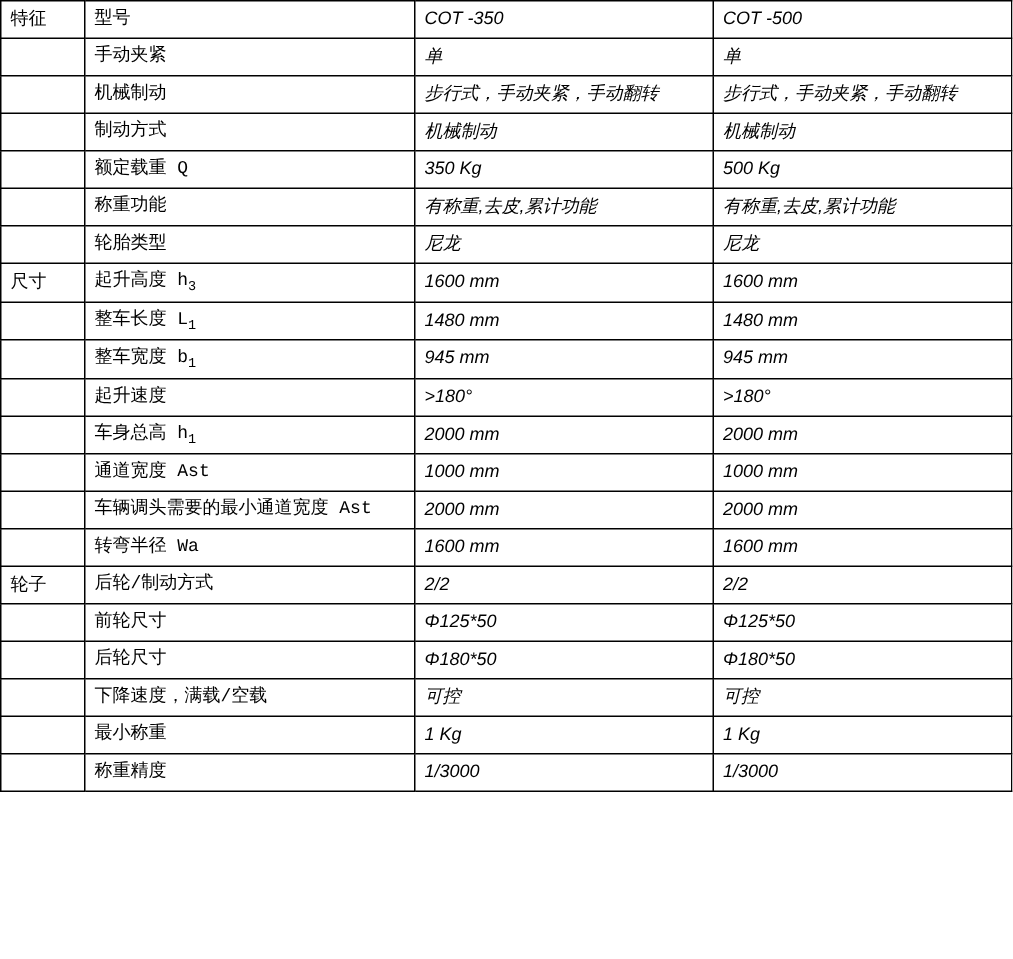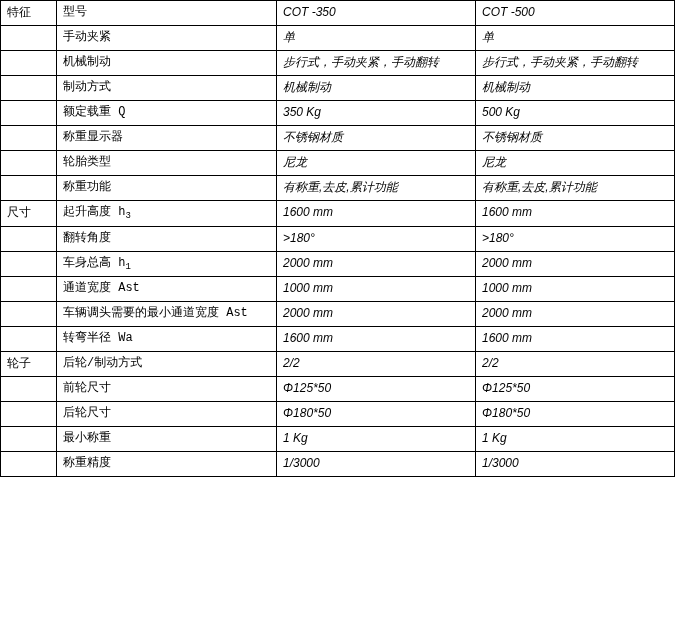--- a/index.html
+++ b/index.html
@@ -94,45 +94,51 @@
         <td class="value-cell">机械制动</td>
       </tr>
       <tr>
         <td class="group-cell group-blank">&nbsp;</td>
         <td class="feature-cell">额定载重 Q</td>
         <td class="value-cell">350 Kg</td>
         <td class="value-cell">500 Kg</td>
       </tr>
       <tr>
         <td class="group-cell group-blank">&nbsp;</td>
-        <td class="feature-cell">称重显示器</td>
-        <td class="value-cell">不锈钢材质</td>
-        <td class="value-cell">不锈钢材质</td>
+        <td class="feature-cell">称重功能</td>
+        <td class="value-cell">有称重,去皮,累计功能</td>
+        <td class="value-cell">有称重,去皮,累计功能</td>
       </tr>
       <tr>
         <td class="group-cell group-last">&nbsp;</td>
         <td class="feature-cell">轮胎类型</td>
         <td class="value-cell">尼龙</td>
         <td class="value-cell">尼龙</td>
       </tr>
       <tr>
-        <td class="group-cell group-blank">&nbsp;</td>
-        <td class="feature-cell">称重功能</td>
-        <td class="value-cell">有称重,去皮,累计功能</td>
-        <td class="value-cell">有称重,去皮,累计功能</td>
-      </tr>
-      <tr>
         <td class="group-cell group-first">尺寸</td>
         <td class="feature-cell">起升高度 h<span class="sub">3</span></td>
         <td class="value-cell">1600 mm</td>
         <td class="value-cell">1600 mm</td>
       </tr>
       <tr>
         <td class="group-cell group-blank">&nbsp;</td>
-        <td class="feature-cell">翻转角度</td>
+        <td class="feature-cell">整车长度 L<span class="sub">1</span></td>
+        <td class="value-cell">1480 mm</td>
+        <td class="value-cell">1480 mm</td>
+      </tr>
+      <tr>
+        <td class="group-cell group-blank">&nbsp;</td>
+        <td class="feature-cell">整车宽度 b<span class="sub">1</span></td>
+        <td class="value-cell">945 mm</td>
+        <td class="value-cell">945 mm</td>
+      </tr>
+      <tr>
+        <td class="group-cell group-blank">&nbsp;</td>
+        <td class="feature-cell">起升速度</td>
         <td class="value-cell">&gt;180°</td>
         <td class="value-cell">&gt;180°</td>
       </tr>
       <tr>
         <td class="group-cell group-blank">&nbsp;</td>
         <td class="feature-cell">车身总高 h<span class="sub">1</span></td>
         <td class="value-cell">2000 mm</td>
         <td class="value-cell">2000 mm</td>
       </tr>
       <tr>
@@ -166,20 +172,26 @@
         <td class="value-cell">Φ125*50</td>
       </tr>
       <tr>
         <td class="group-cell group-last">&nbsp;</td>
         <td class="feature-cell">后轮尺寸</td>
         <td class="value-cell">Φ180*50</td>
         <td class="value-cell">Φ180*50</td>
       </tr>
       <tr>
         <td class="group-cell group-blank">&nbsp;</td>
+        <td class="feature-cell">下降速度，满载/空载</td>
+        <td class="value-cell">可控</td>
+        <td class="value-cell">可控</td>
+      </tr>
+      <tr>
+        <td class="group-cell group-blank">&nbsp;</td>
         <td class="feature-cell">最小称重</td>
         <td class="value-cell">1 Kg</td>
         <td class="value-cell">1 Kg</td>
       </tr>
       <tr>
         <td class="group-cell group-blank">&nbsp;</td>
         <td class="feature-cell">称重精度</td>
         <td class="value-cell">1/3000</td>
         <td class="value-cell">1/3000</td>
       </tr>

